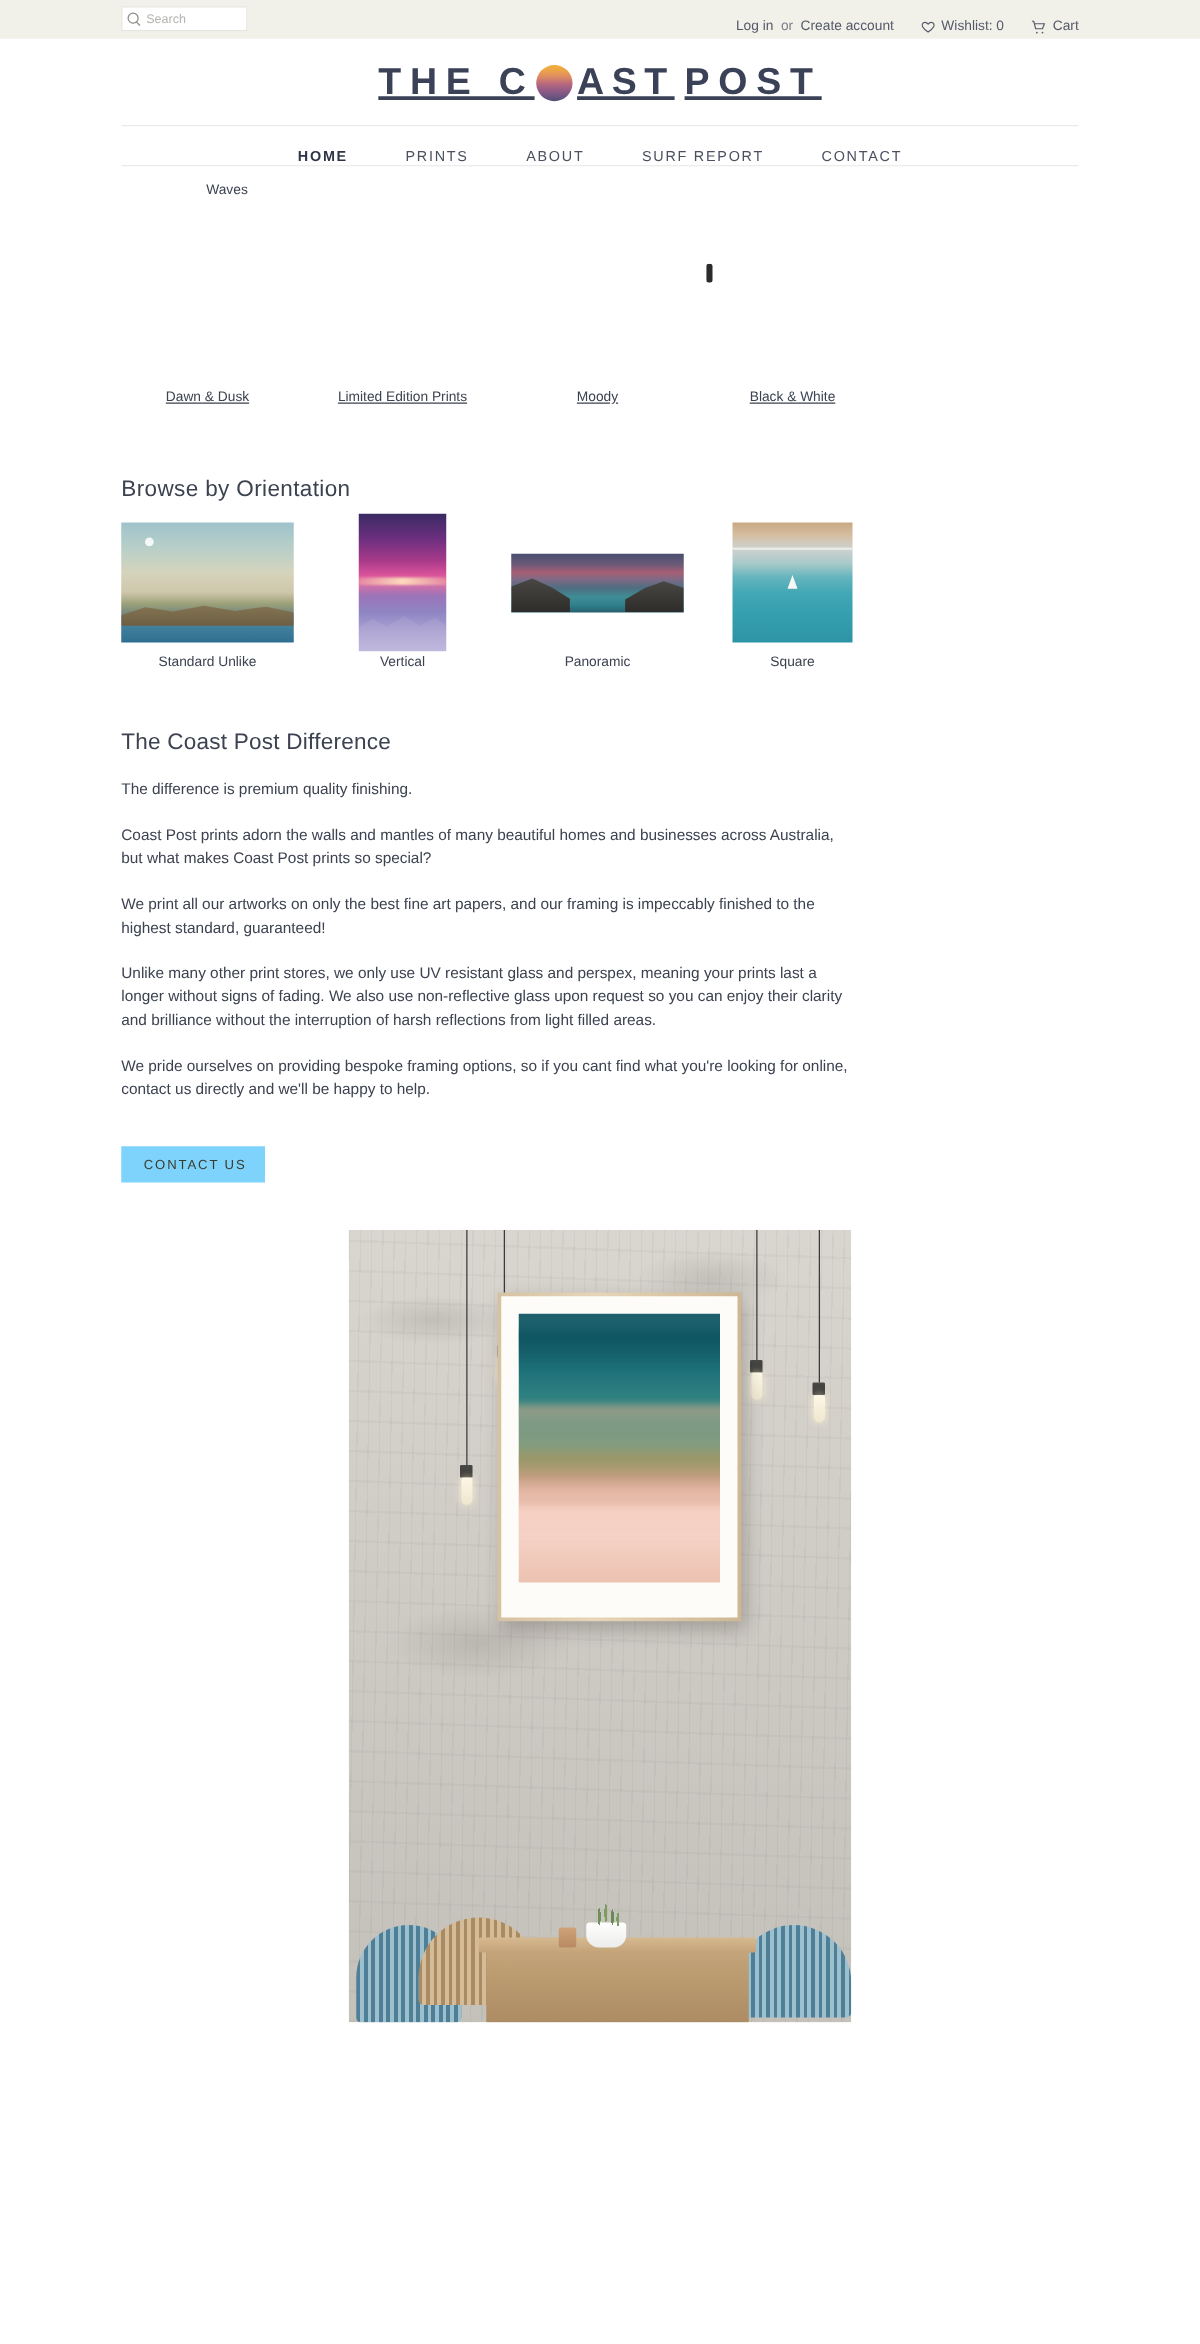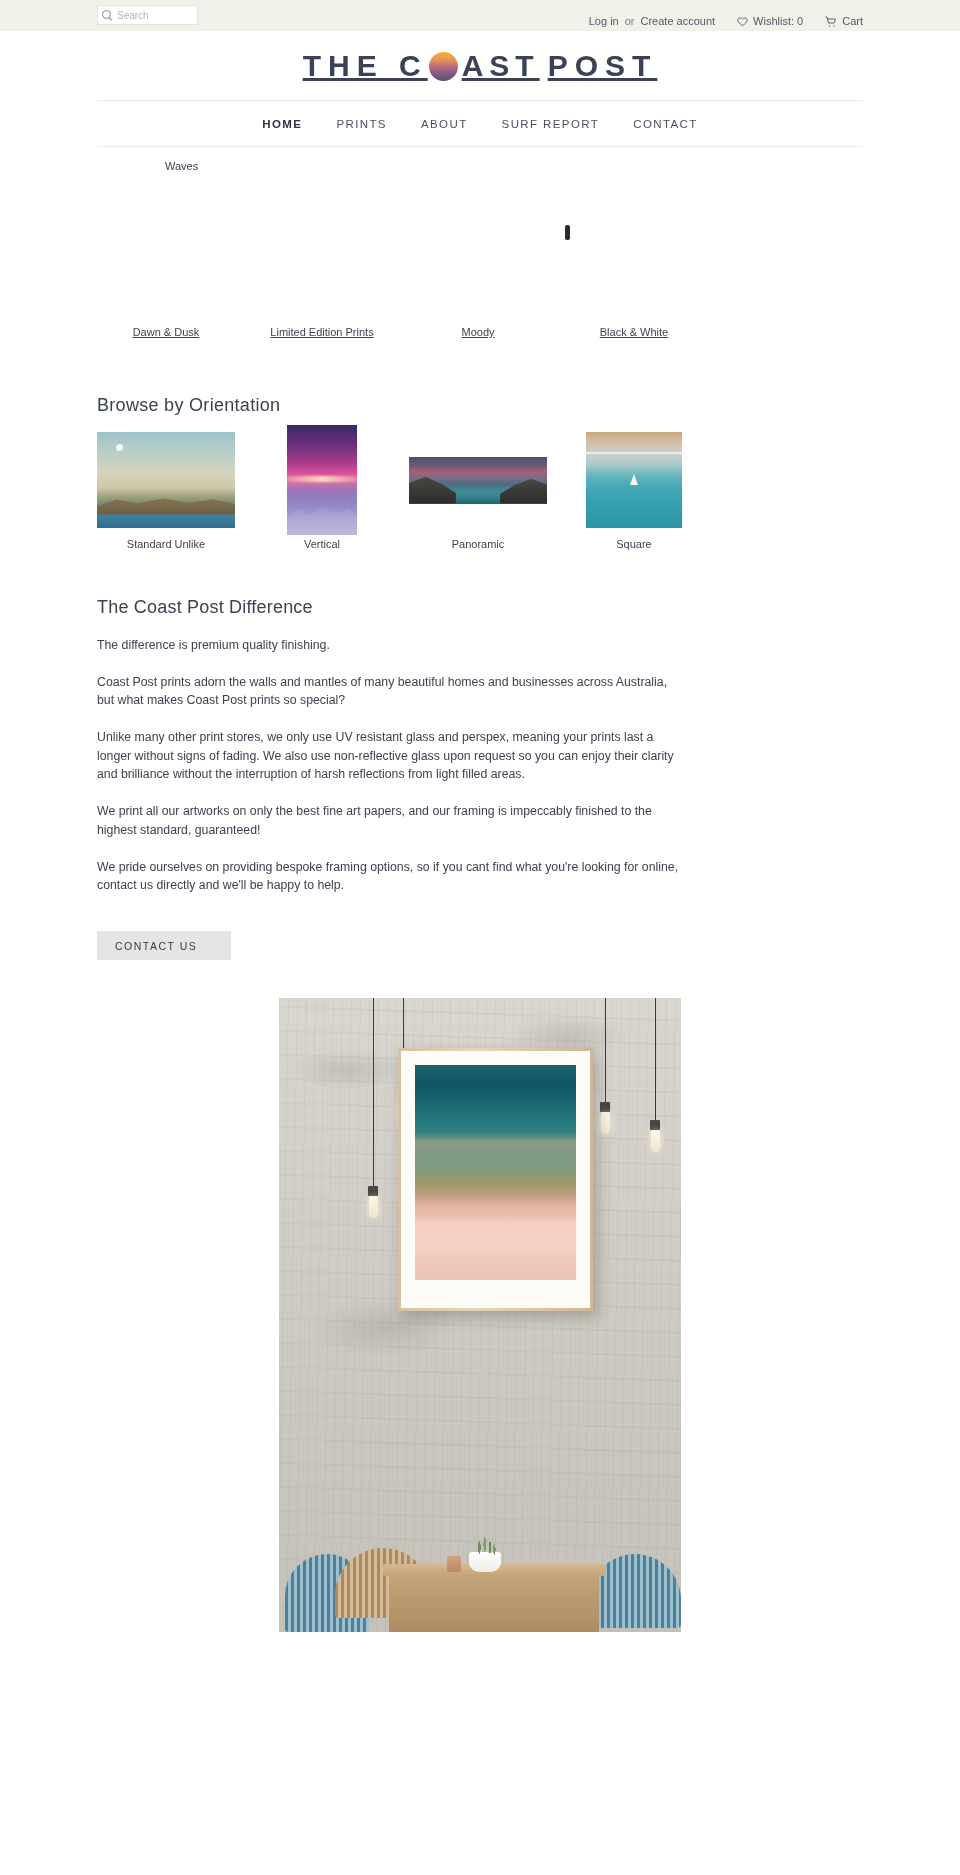--- a/index.html
+++ b/index.html
@@ -137,25 +137,25 @@
     );
     position: relative;
     top: 1px;
   }
 
   
   .nav-band {
     border-top: 1px solid #ececec;
     border-bottom: 1px solid #ececec;
     margin: 0 97px;
-    height: 47px;
-    display: flex;
-    align-items: center;
+    height: 33px;
+    display: flex;
+    align-items: flex-end;
     justify-content: center;
-    gap: 4px;
+    gap: 16px;
   }
   .nav-item {
     font-size: 11.5px;
     letter-spacing: 1.4px;
     color: #4a5060;
     text-decoration: none;
     padding: 0 15px;
     white-space: nowrap;
   }
   .nav-item.active { font-weight: 700; color: #2f3446; }
@@ -413,27 +413,27 @@
   .diff-p {
     margin: 18px 0 0 0;
     width: 590px;
     font-size: 12.3px;
     line-height: 1.52;
     color: #3c4250;
   }
   .btn-contact {
     display: inline-block;
     margin-top: 36px;
-    background: #e5e5e5;
+    background: #7dd3fc;
     color: #3a3b30;
     border: 0;
     font-family: "Liberation Sans", sans-serif;
     font-size: 10.5px;
     letter-spacing: 1.5px;
-    padding: 9px 34px 8px 18px;
+    padding: 9px 15px 8px 18px;
     cursor: pointer;
   }
 
   
   .room-wrap {
     margin: 38px auto 0 auto;
     width: 402px;
     height: 634px;
     position: relative;
     overflow: hidden;
@@ -681,22 +681,22 @@
       <div class="orient-label">Square</div>
     </div>
 
   </div>
 </div>
 
 <div class="section">
   <h2 class="diff-title">The Coast Post Difference</h2>
   <p class="diff-p">The difference is premium quality finishing.</p>
   <p class="diff-p">Coast Post prints adorn the walls and mantles of many beautiful homes and businesses across Australia, but what makes Coast Post prints so special?</p>
+  <p class="diff-p">We print all our artworks on only the best fine art papers, and our framing is impeccably finished to the highest standard, guaranteed!</p>
   <p class="diff-p">Unlike many other print stores, we only use UV resistant  glass and perspex,  meaning your prints last a longer without signs of fading. We also use non-reflective glass upon request so you can enjoy their clarity and brilliance without the interruption of harsh reflections from light filled areas.</p>
-  <p class="diff-p">We print all our artworks on only the best fine art papers, and our framing is impeccably finished to the highest standard, guaranteed!</p>
   <p class="diff-p">We pride ourselves on providing  bespoke framing options, so if you cant find what you're looking for online, contact us directly and we'll be happy to help.</p>
   <button class="btn-contact">CONTACT US</button>
 </div>
 
 <div class="room-wrap">
   <div class="room-wall"></div>
   <div class="room-wall-smudge" style="left:8px;  top:52px;  width:120px; height:40px;"></div>
   <div class="room-wall-smudge" style="left:230px;top:16px;  width:120px; height:46px;"></div>
   <div class="room-wall-smudge" style="left:30px; top:300px; width:150px; height:60px;"></div>
 

